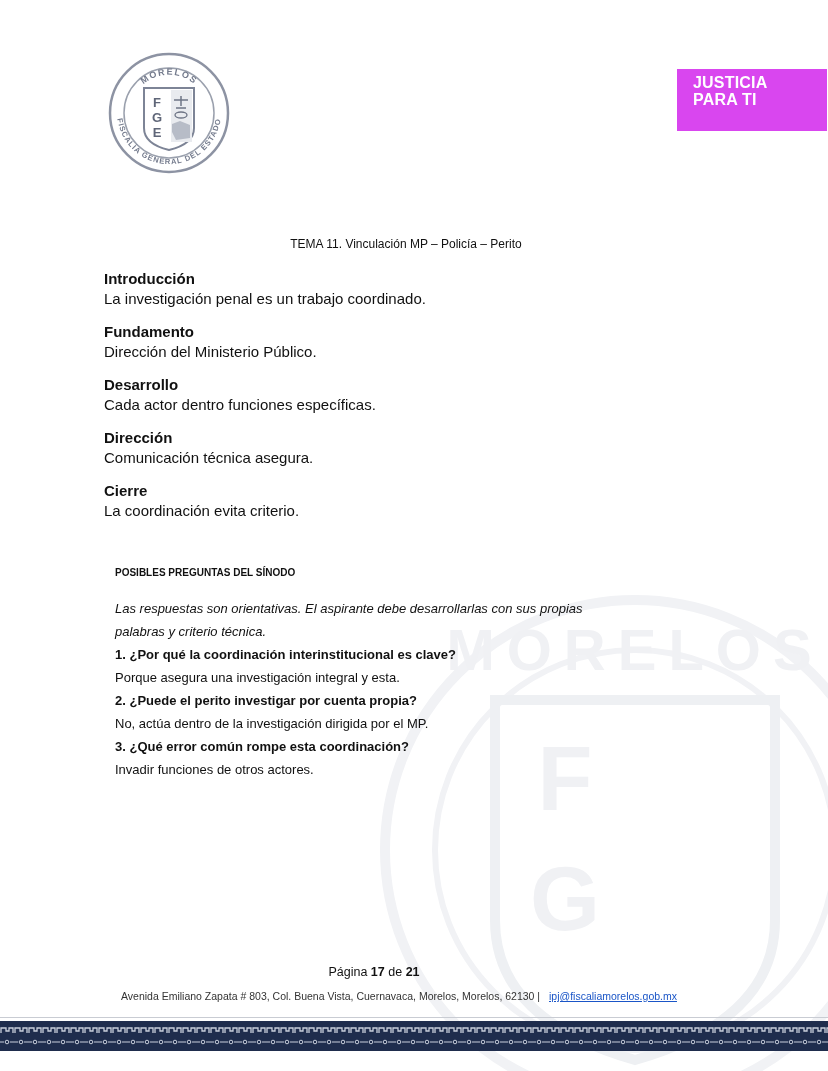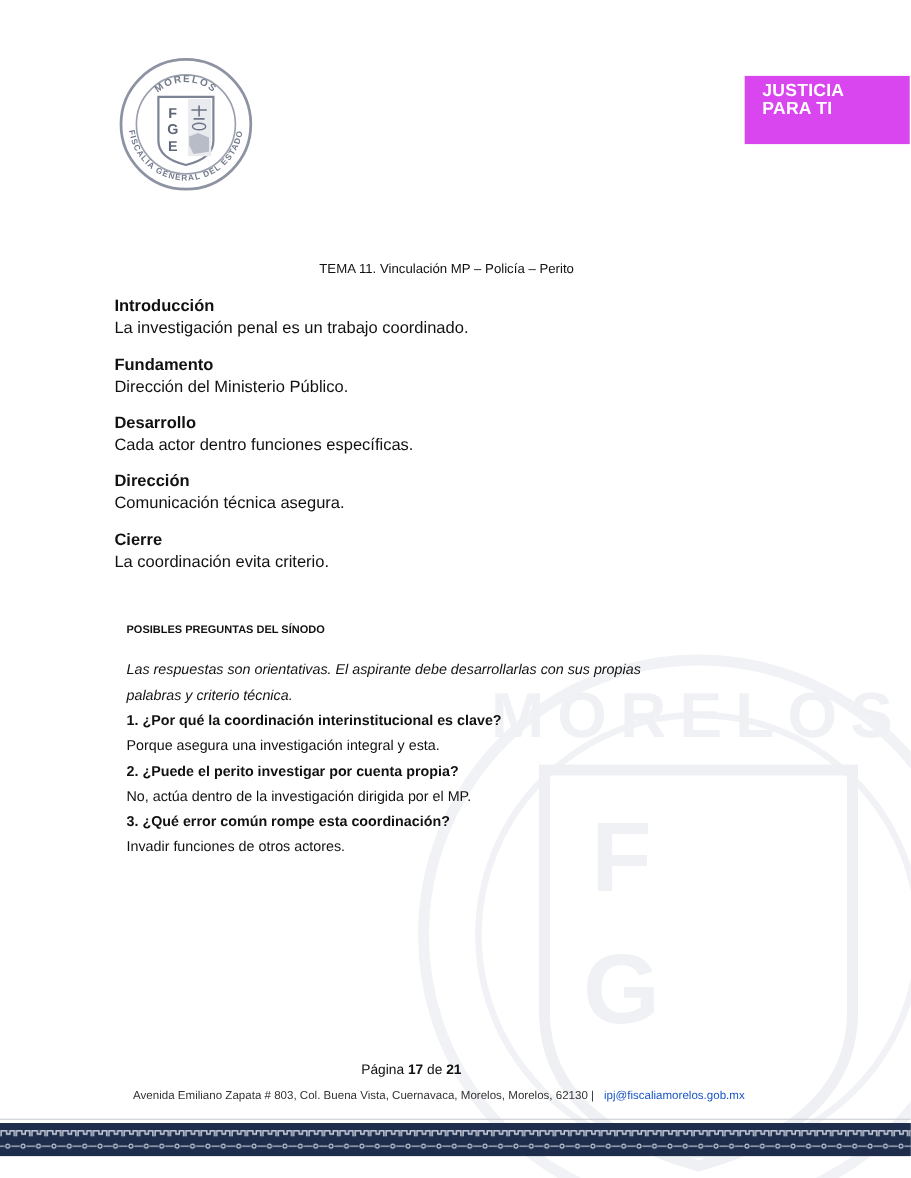--- a/index.html
+++ b/index.html
@@ -21,21 +21,21 @@
     .section { position: absolute; left: 104px; font-size: 15px; }
     .section .h { font-weight: bold; line-height: 20px; }
     .section .t { line-height: 20px; }
     .qa-heading { position: absolute; left: 115px; top: 567px; font-weight: bold; font-size: 10px; }
     .qa { position: absolute; left: 115px; top: 597px; width: 600px; font-size: 13px; line-height: 23px; }
     .qa .note { font-style: italic; }
     .qa .q { font-weight: bold; }
     .page-num { position: absolute; top: 928px; left: 0; width: 748px; text-align: center; font-size: 12.5px; margin-top: 37px; }
     .page-num b { font-weight: bold; }
     .address { position: absolute; top: 990px; left: 121px; font-size: 10.5px; color: #333; }
-    .address a { color: #1a55c7; margin-left: 6px; }
+    .address a { color: #1a55c7; text-decoration: underline; margin-left: 6px; }
     .rule { position: absolute; top: 1017px; left: 0; width: 828px; height: 1px; background: #c9ccd3; }
     .band { position: absolute; top: 1021px; left: 0; width: 828px; height: 30px; background: #1f2d4d; }
   </style>
 </head>
 <body>
 
 <svg class="watermark" viewBox="0 0 520 520">
   <circle cx="260" cy="260" r="250" fill="none" stroke="#f1f2f5" stroke-width="10"></circle>
   <circle cx="260" cy="260" r="200" fill="none" stroke="#f1f2f5" stroke-width="6"></circle>
   <path d="M120 110 L400 110 L400 330 Q400 430 260 470 Q120 430 120 330 Z" fill="none" stroke="#eef0f3" stroke-width="10"></path>

